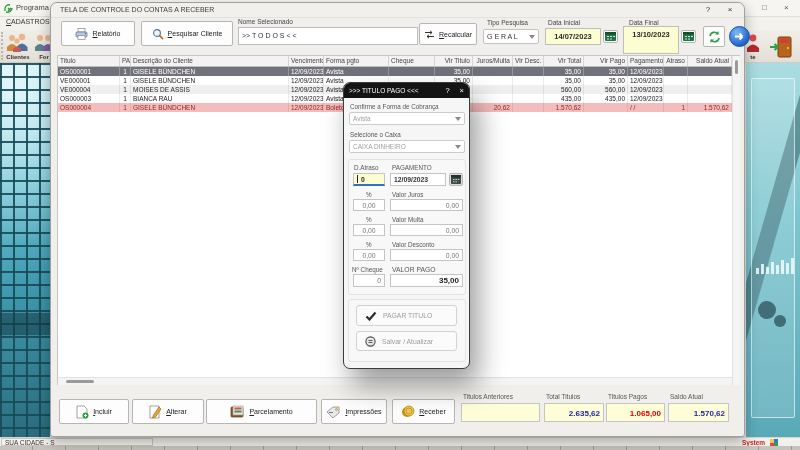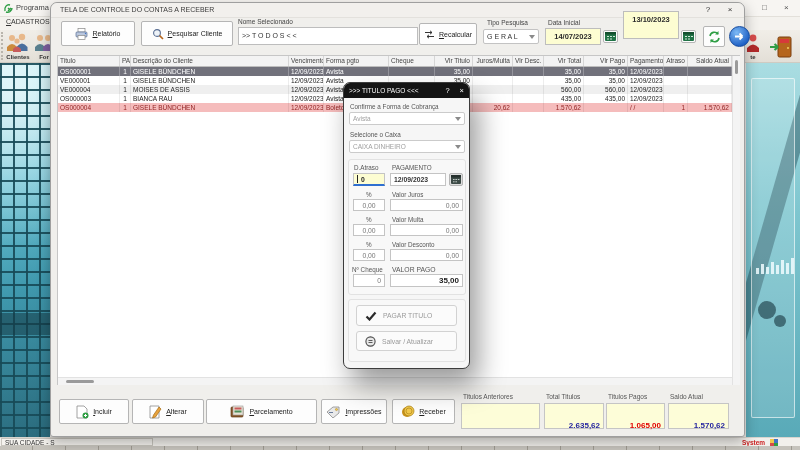--- a/index.html
+++ b/index.html
@@ -80,21 +80,21 @@
   .al{text-align:left;} .ac{text-align:center;} .ar{text-align:right;}
   .hscroll{left:0px;top:321px;width:674px;height:8px;background:#f4f4f4;border-top:1px solid #e2e2e2;}
   .hthumb{left:8px;top:2px;width:28px;height:3px;background:#9a9a9a;border-radius:2px;}
   .vscroll{left:674px;top:0px;width:8px;height:329px;background:#f4f4f4;border-left:1px solid #e2e2e2;}
   .vthumb{left:2px;top:4px;width:3px;height:14px;background:#9a9a9a;border-radius:2px;}
 
   
   .fbtn{height:25px;}
   .tot-lbl{font-size:6.5px;color:#555;}
   .tot-inp{height:19px;background:#fdfdd8;border:1px solid #c5c5c5;font-size:8px;font-weight:bold;
-      text-align:right;line-height:19px;padding:12px 3px;}
+      text-align:right;line-height:19px;padding:0 3px;}
   .navy{color:#2424a0;} .red{color:#e00000;}
 
   
   .dialog{left:343px;top:82px;width:127px;height:287px;background:#f6f6f6;border:1px solid #3c3c3c;
       border-radius:7px;box-shadow:8px 16px 28px rgba(0,0,0,.4);z-index:20;}
   .dlg-titlebar{left:0;top:0;width:125px;height:15px;background:#141414;border-radius:6px 6px 0 0;
       display:flex;align-items:center;color:#fff;font-size:6.5px;padding:0 5px;box-sizing:border-box;}
   .dlg-ctrl{color:#fff;font-size:7.5px;margin-left:10px;}
   .dlg-lbl{font-size:6.3px;color:#555;}
   .dlg-select{background:#fff;border:1px solid #cbcbcb;border-radius:2px;font-size:6.5px;color:#a0a0a0;
@@ -239,21 +239,21 @@
     <div class="abs inp yellow nosel" style="left:494px;top:25px;width:56px;height:17px">14/07/2023</div>
     <div class="abs icon-btn" style="left:552px;top:27px;width:15px;height:13px">
       <svg width="11" height="9" viewBox="0 0 11 9">
         <rect width="11" height="9" rx="1" fill="#217346"></rect>
           <rect width="11" height="2.5" fill="#14502f"></rect>
         <path d="M2 4.5h2M5 4.5h2M8 4.5h2M2 7h2M5 7h2" stroke="#cfe8d8" stroke-width="1"></path>
       </svg>
     </div>
 
     <span class="abs lbl" style="left:578px;top:16px">Data Final</span>
-    <div class="abs inp yellow nosel" style="left:572px;top:8px;width:56px;height:28px">13/10/2023</div>
+    <div class="abs inp yellow nosel" style="left:572px;top:23px;width:56px;height:28px">13/10/2023</div>
     <div class="abs icon-btn" style="left:630px;top:27px;width:15px;height:13px">
       <svg width="11" height="9" viewBox="0 0 11 9">
         <rect width="11" height="9" rx="1" fill="#217346"></rect>
           <rect width="11" height="2.5" fill="#14502f"></rect>
         <path d="M2 4.5h2M5 4.5h2M8 4.5h2M2 7h2M5 7h2" stroke="#cfe8d8" stroke-width="1"></path>
       </svg>
     </div>
 
     <div class="abs icon-btn" style="left:652px;top:23px;width:22px;height:21px">
       <svg width="15" height="14" viewBox="0 0 15 14">

